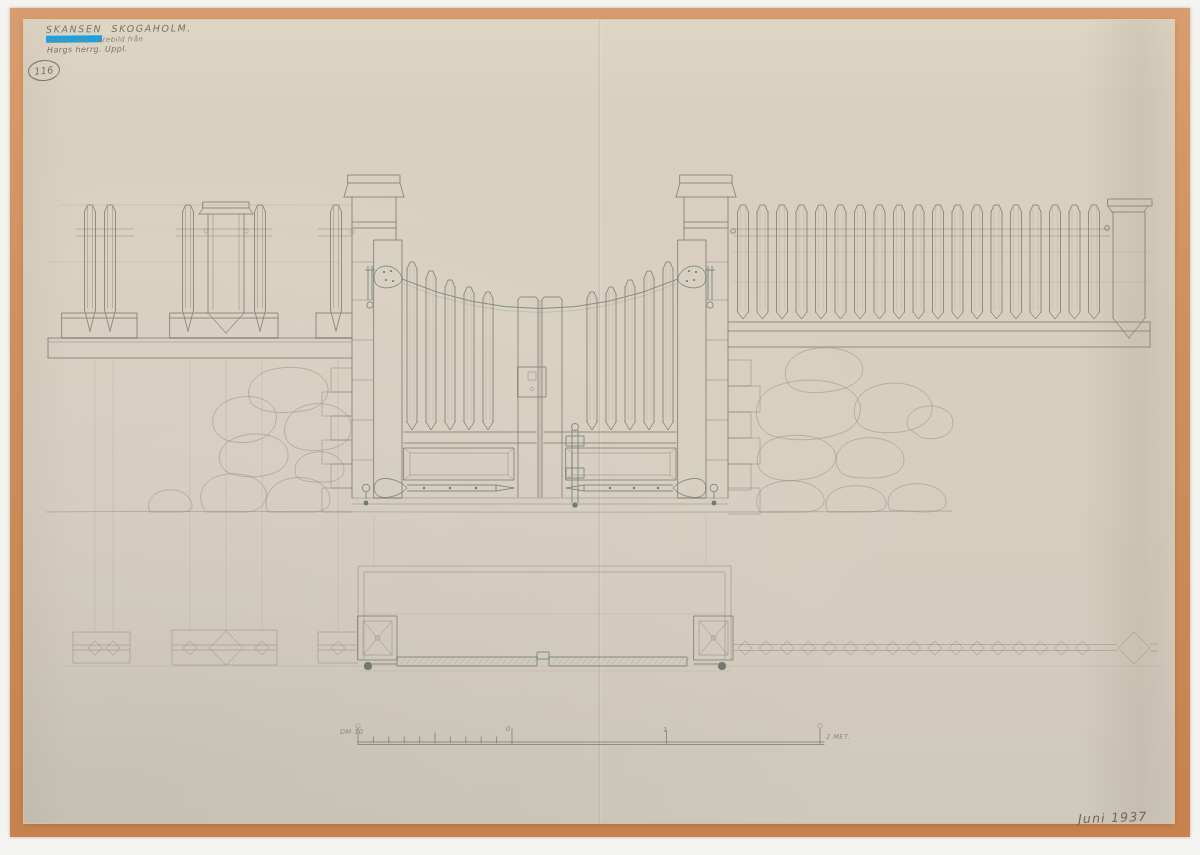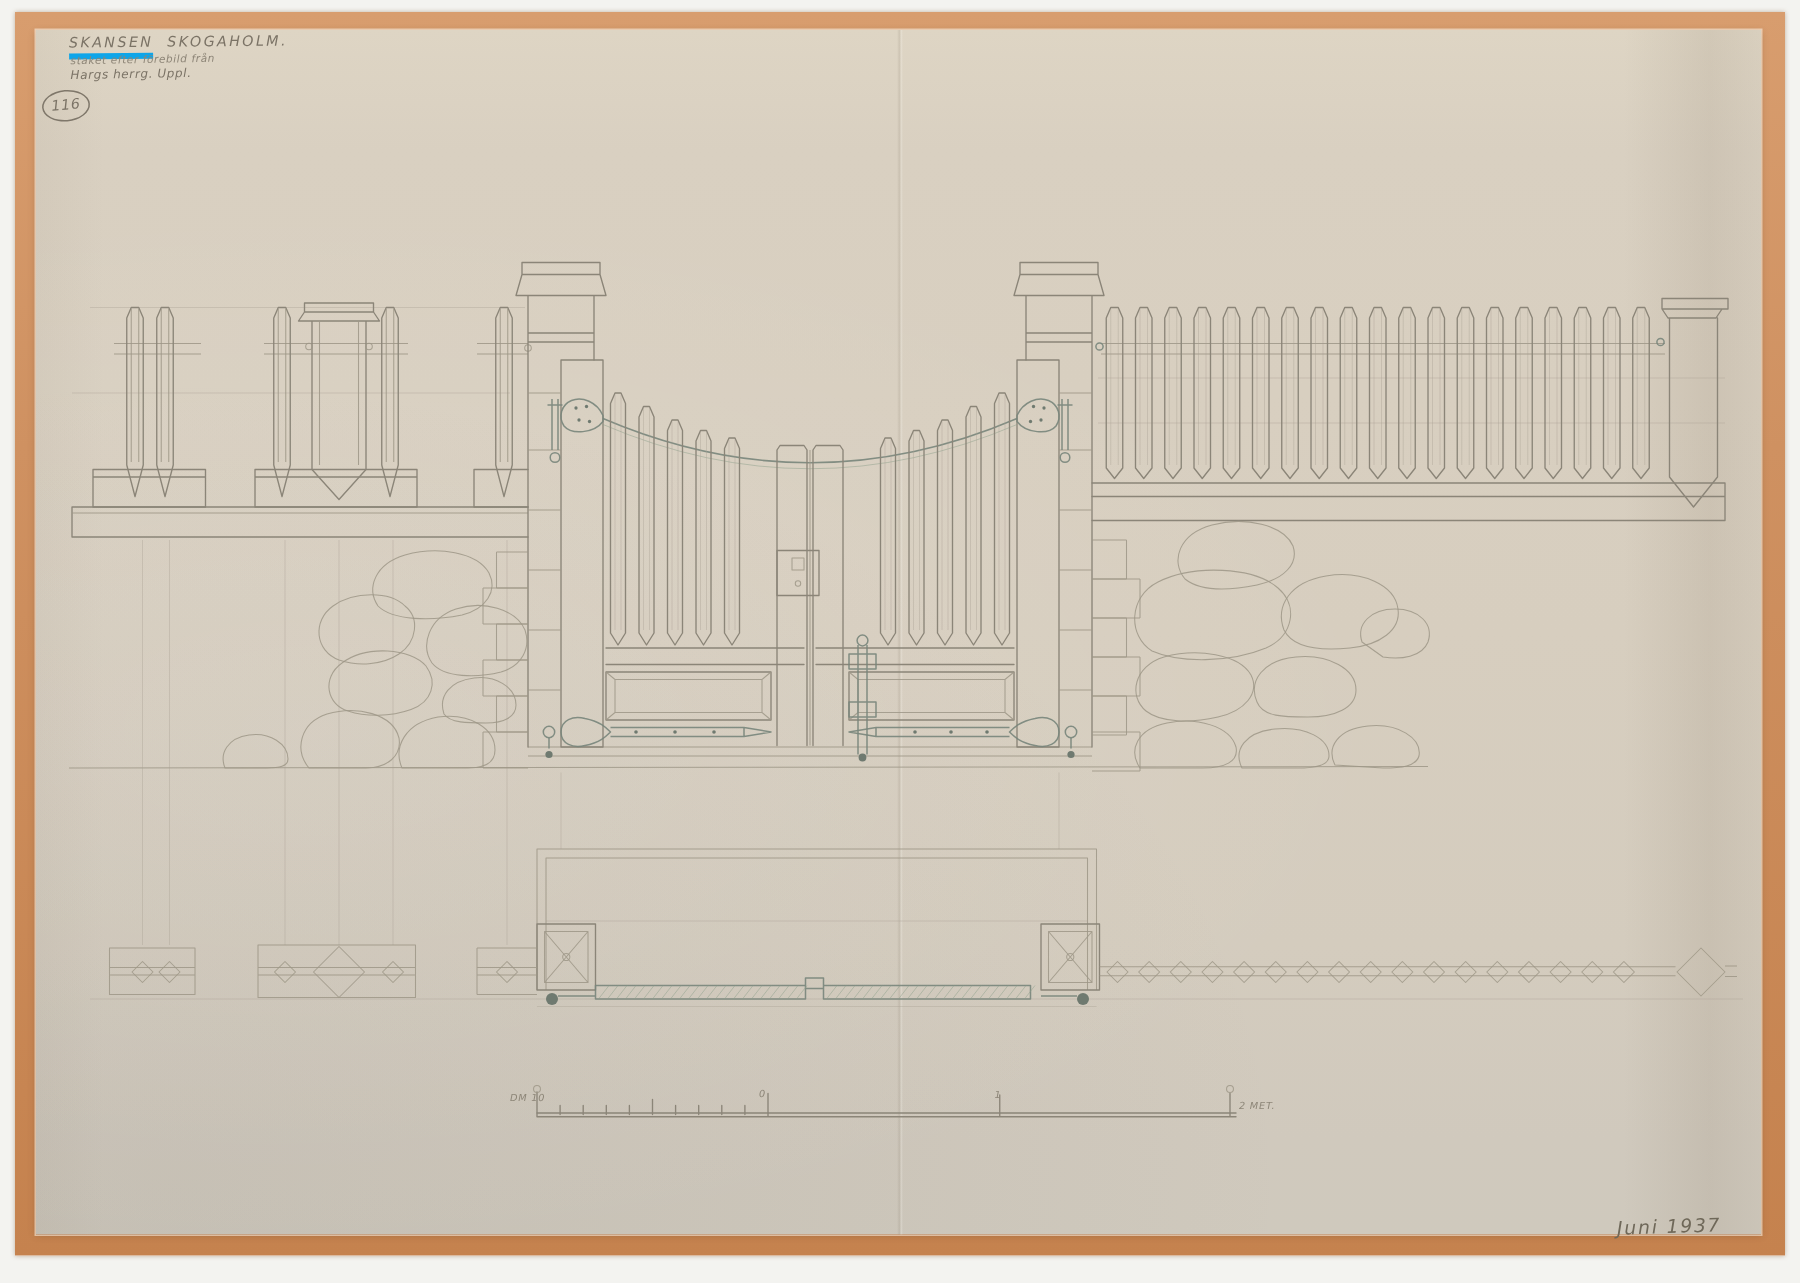--- a/index.html
+++ b/index.html
@@ -20,21 +20,21 @@
   svg.dwg{position:absolute;left:0;top:0;width:1200px;height:855px;}
   .pl{stroke:#8b8578;fill:none;stroke-width:.9;stroke-linecap:round;stroke-linejoin:round;}
   .pf{stroke:#9d9687;fill:none;stroke-width:.7;opacity:.85;stroke-linejoin:round;}
   .pxf{stroke:#a8a192;fill:none;stroke-width:.55;opacity:.45;}
   .grn{stroke:#78857b;fill:none;stroke-width:1;opacity:.9;stroke-linejoin:round;}
   .grnf{stroke:#8da08b;fill:none;stroke-width:.55;opacity:.6;}
   .gdot{fill:#6f7a70;stroke:none;}
   text.slabel{font:italic 6.5px "DejaVu Sans",sans-serif;fill:#8d8678;letter-spacing:.5px;}
   .hand{position:absolute;color:#7b7366;font-style:italic;}
   .t1{left:46px;top:23px;font-size:9.5px;letter-spacing:1.6px;transform:rotate(-.5deg);}
-  .t1 .u{border-bottom:4px solid #0ea5e9;padding-bottom:1px;}
+  .t1 .u{border-bottom:7px solid #0ea5e9;padding-bottom:1px;}
   .t2{left:47px;top:36px;font-size:7px;letter-spacing:.4px;color:#8d8577;transform:rotate(-1deg);}
   .t3{left:47px;top:45px;font-size:8px;letter-spacing:.4px;transform:rotate(-1deg);}
   .badge{left:28px;top:60px;width:30px;height:19px;border:1.2px solid #7f776a;border-radius:50%;
          font-size:9.5px;font-style:italic;display:flex;align-items:center;justify-content:center;
          transform:rotate(-5deg);letter-spacing:.5px;}
   .date{left:1078px;top:810px;font-size:12.5px;letter-spacing:1.2px;color:#6f6859;transform:rotate(-2deg);}
 </style>
 </head>
 <body>
 

